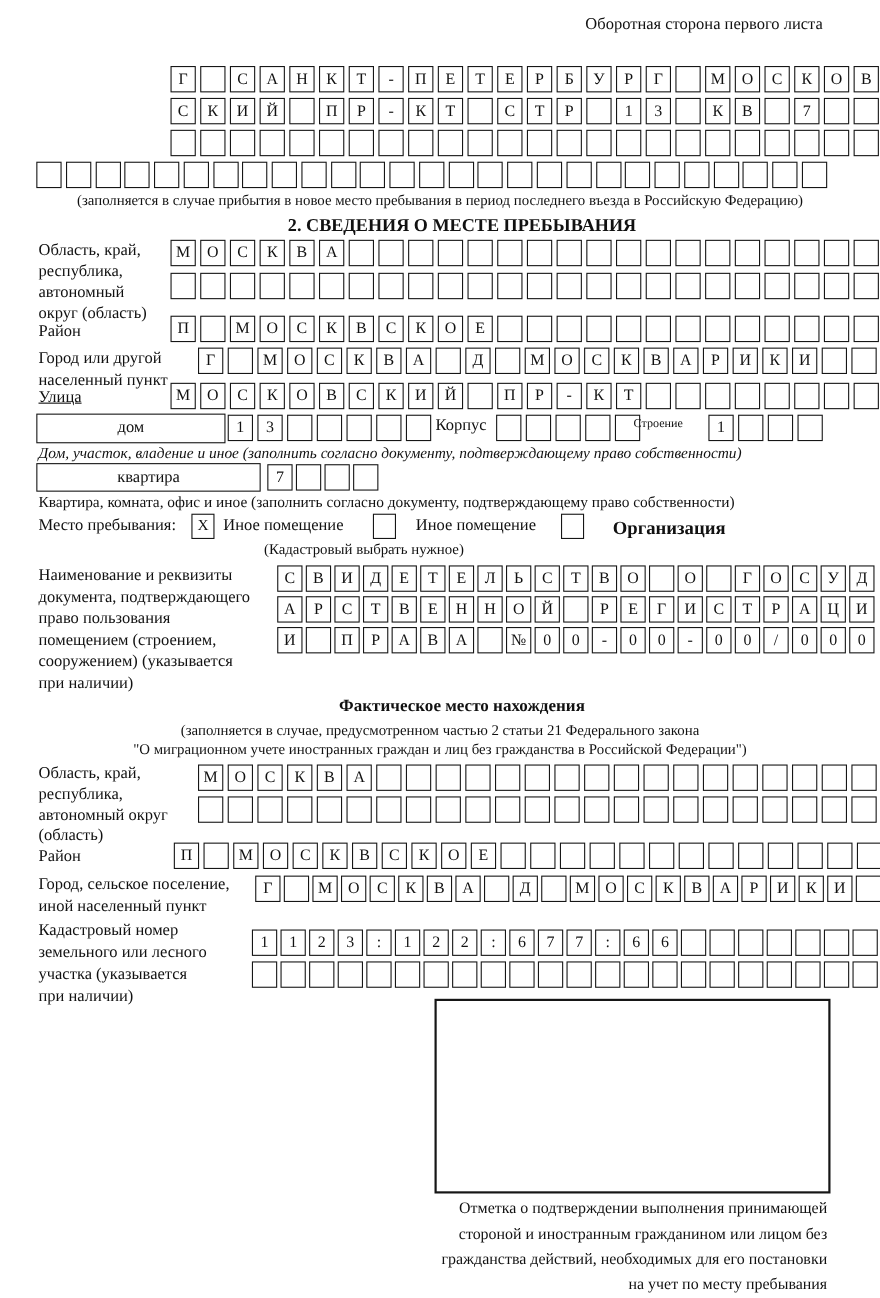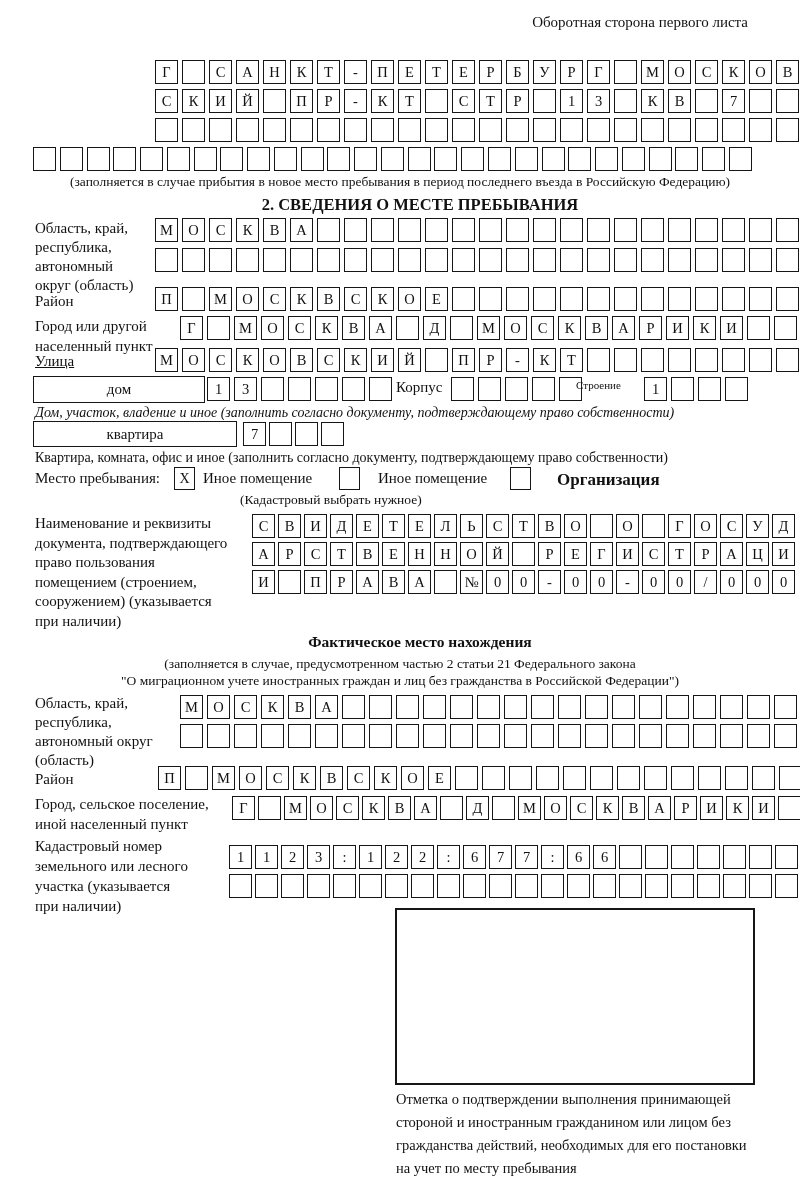--- a/index.html
+++ b/index.html
@@ -18,21 +18,21 @@
   .tight{gap:3px;}
   .spread{justify-content:space-between;gap:0;}
   .cell{flex:none;width:21px;height:22px;border:1.6px solid #161616;
         display:flex;align-items:center;justify-content:center;
         font-size:14.5px;line-height:1;background:#fff;}
   .boxlabel{position:absolute;border:1.9px solid #161616;display:flex;
             align-items:center;justify-content:center;font-size:15px;background:#fff;}
   .checkbox{position:absolute;width:19px;height:21px;border:1.6px solid #161616;
             display:flex;align-items:center;justify-content:center;font-size:14px;background:#fff;}
   .stampbox{position:absolute;border:2px solid #161616;background:#fff;}
-  .stampnote{position:absolute;font-size:14.5px;line-height:23px;text-align:left;white-space:pre-line;}
+  .stampnote{position:absolute;font-size:14.5px;line-height:23px;text-align:right;white-space:pre-line;}
 </style>
 </head>
 <body>
 
 <div class="page">
 
   <div class="abs" style="top:14px;right:52px;font-size:15px;">Оборотная сторона первого листа</div>
 
   <div class="cellrow" style="left:155px;top:60px;">
       <div class="cell">Г</div>

